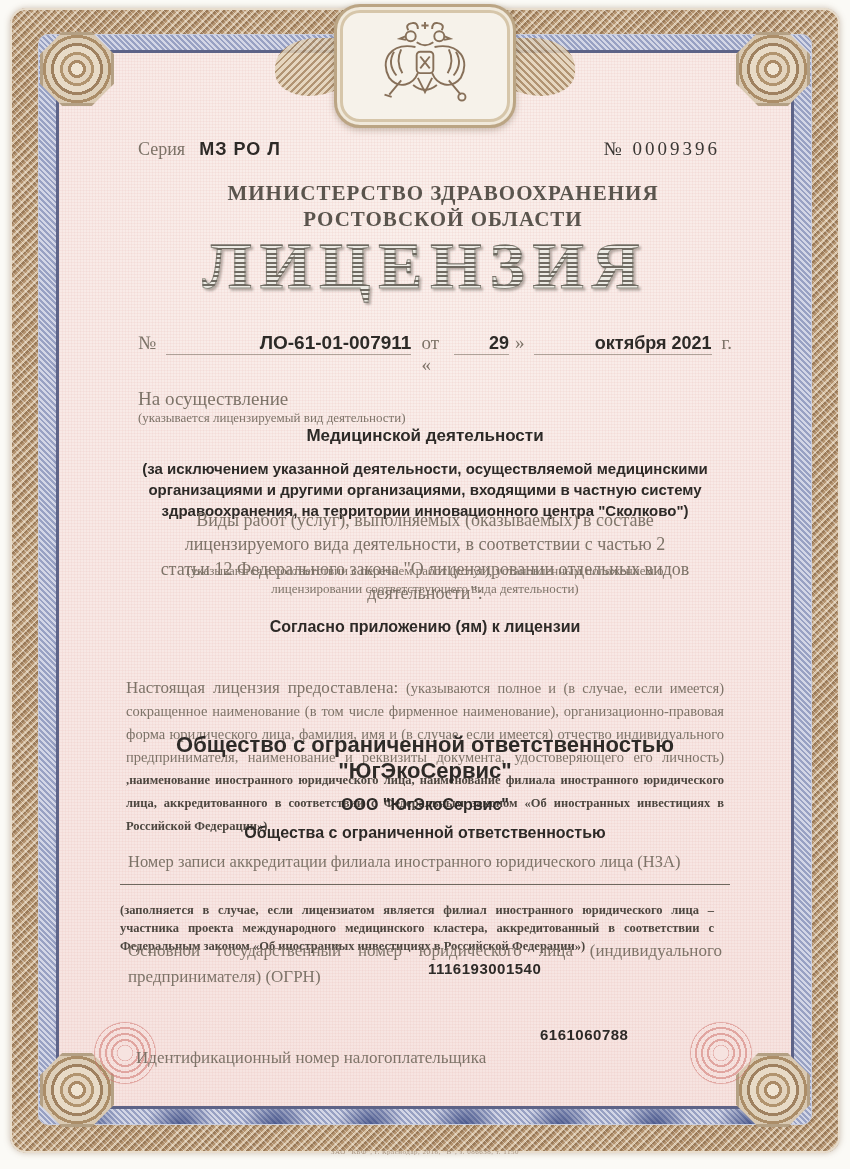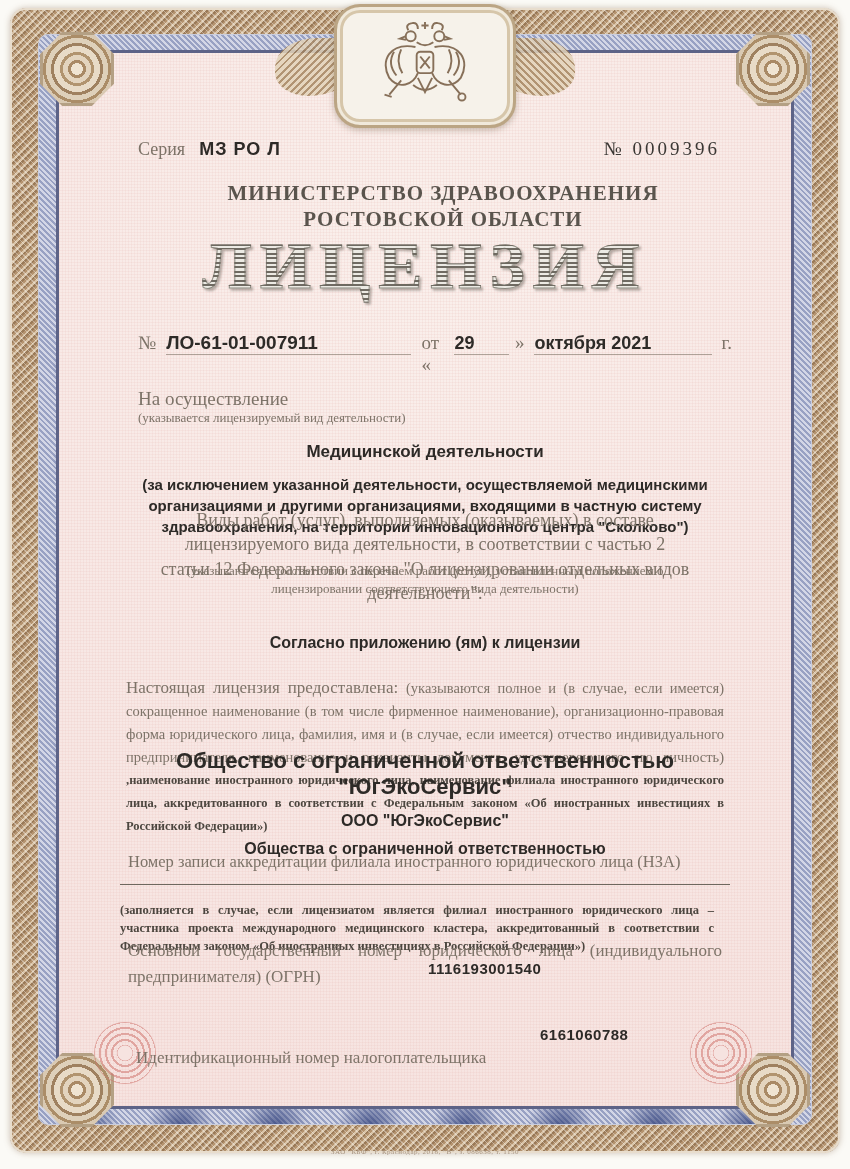--- a/index.html
+++ b/index.html
@@ -43,32 +43,32 @@
       border-radius:50% 10% 60% 40%;opacity:.85;}
   .cart-swirl.left{left:0;} .cart-swirl.right{right:0;transform:scaleX(-1);}
   .cart-panel{position:absolute;left:50%;top:4px;transform:translateX(-50%);width:176px;height:118px;
       background:#f6f2ea;border:3px solid #bba584;border-radius:26px;
       box-shadow:0 0 0 3px #f0e9db inset,0 0 0 6px #d6c6aa inset,0 2px 6px rgba(100,80,55,.35);
       display:flex;align-items:center;justify-content:center;}
   
   .abs{position:absolute;}
   .engraved{color:#7d7368;}
   .filled{font-family:"Liberation Sans",sans-serif;font-weight:bold;color:#2d2a27;}
-  .u{border-bottom:1px solid rgba(125,113,100,.6);display:inline-block;text-align:left;}
+  .u{border-bottom:1px solid rgba(125,113,100,.6);display:inline-block;text-align:right;}
   .serial-row{left:138px;top:138px;right:130px;display:flex;align-items:baseline;font-size:18px;}
   .ministry{left:0;right:0;top:180px;text-align:center;font-weight:bold;font-size:21px;
       letter-spacing:1px;color:#5a544d;line-height:1.25;padding-left:36px;}
   .big-title{left:0;right:0;top:228px;text-align:center;font-size:66px;font-weight:bold;letter-spacing:8px;
       color:transparent;
       background:repeating-linear-gradient(0deg,#6f6a62 0 2px,#eceae4 2px 4.5px);
       -webkit-background-clip:text;background-clip:text;
       -webkit-text-stroke:1px rgba(110,105,95,.75);
       filter:drop-shadow(2.5px 2.5px 1px rgba(100,92,82,.45));}
   .num-row{left:138px;top:332px;right:118px;display:flex;align-items:baseline;font-size:19px;}
-  .block-c{left:115px;right:115px;text-align:center;margin-top:16px;}
+  .block-c{left:115px;right:115px;text-align:center;}
   .hint{font-size:13px;}
   .hint-dark{color:#4c463f;font-weight:bold;font-size:12.5px;text-align:justify;line-height:1.45;}
   .rule{left:120px;top:884px;width:610px;border-top:1.5px solid #6e675e;}
   .imprint{left:0;right:0;top:1148px;text-align:center;font-size:7px;color:#a6937f;letter-spacing:.5px;}
 </style>
 </head>
 <body>
 
 <div class="page">
 

